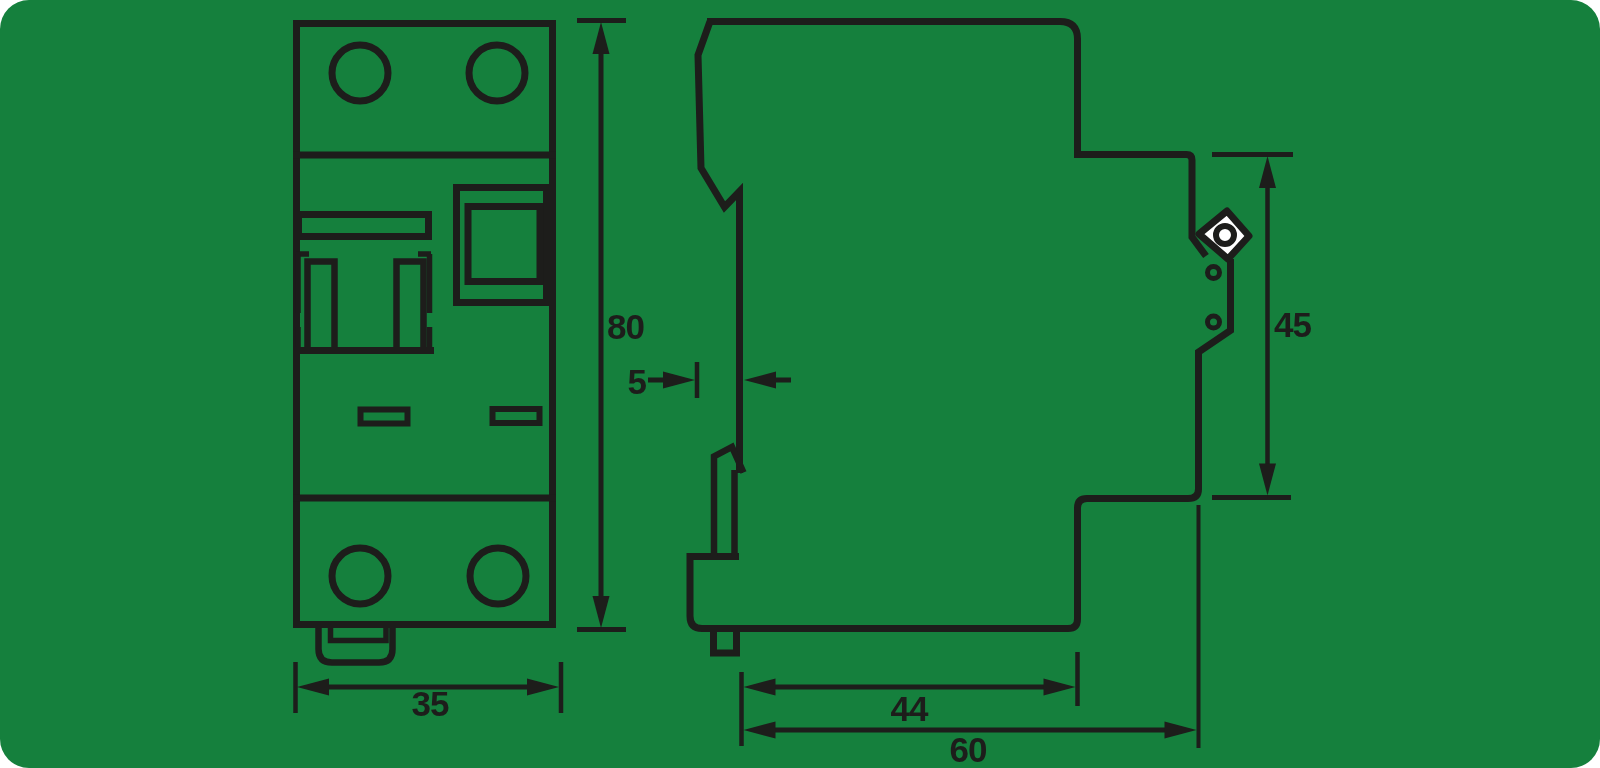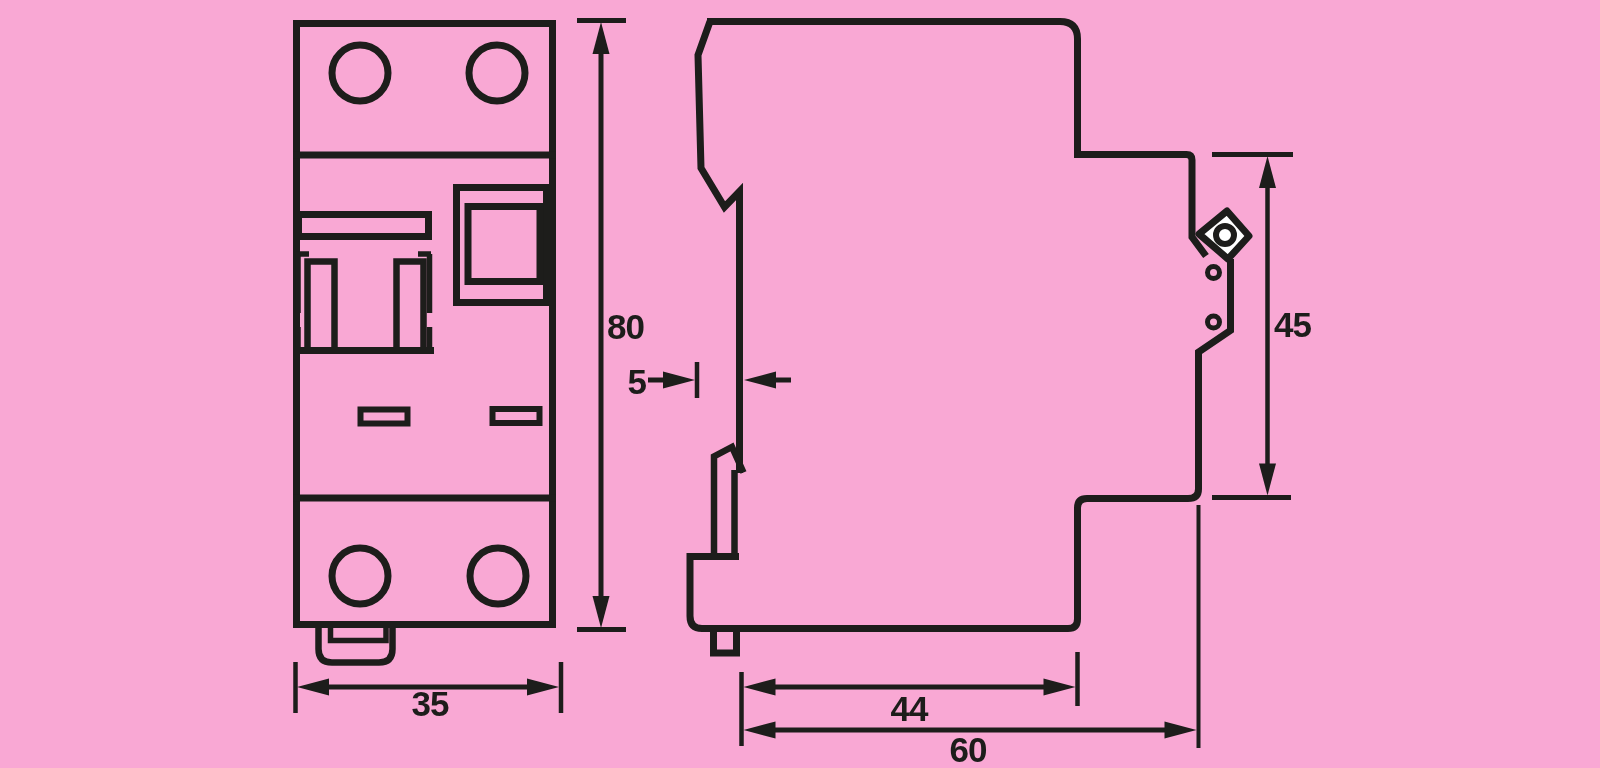--- a/index.html
+++ b/index.html
@@ -1,16 +1,16 @@
 <!DOCTYPE html>
 <html><head>
 <meta charset="utf-8">
 <style>
   html,body{margin:0;padding:0;background:#ffffff;}
-  .stage{position:relative;width:1600px;height:768px;background:#f9a8d4;overflow:hidden;}
+  .stage{position:relative;width:1600px;height:768px;background:#15803d;overflow:hidden;border-radius:29px;}
   svg{display:block;}
   text.dim-label{
     font-family:"Liberation Sans","DejaVu Sans",sans-serif;
     font-weight:bold;
     font-size:35px;
     fill:#1d1d1b;
     letter-spacing:-1px;
   }
   .ln{stroke:#1d1d1b;fill:none;}
 </style>

